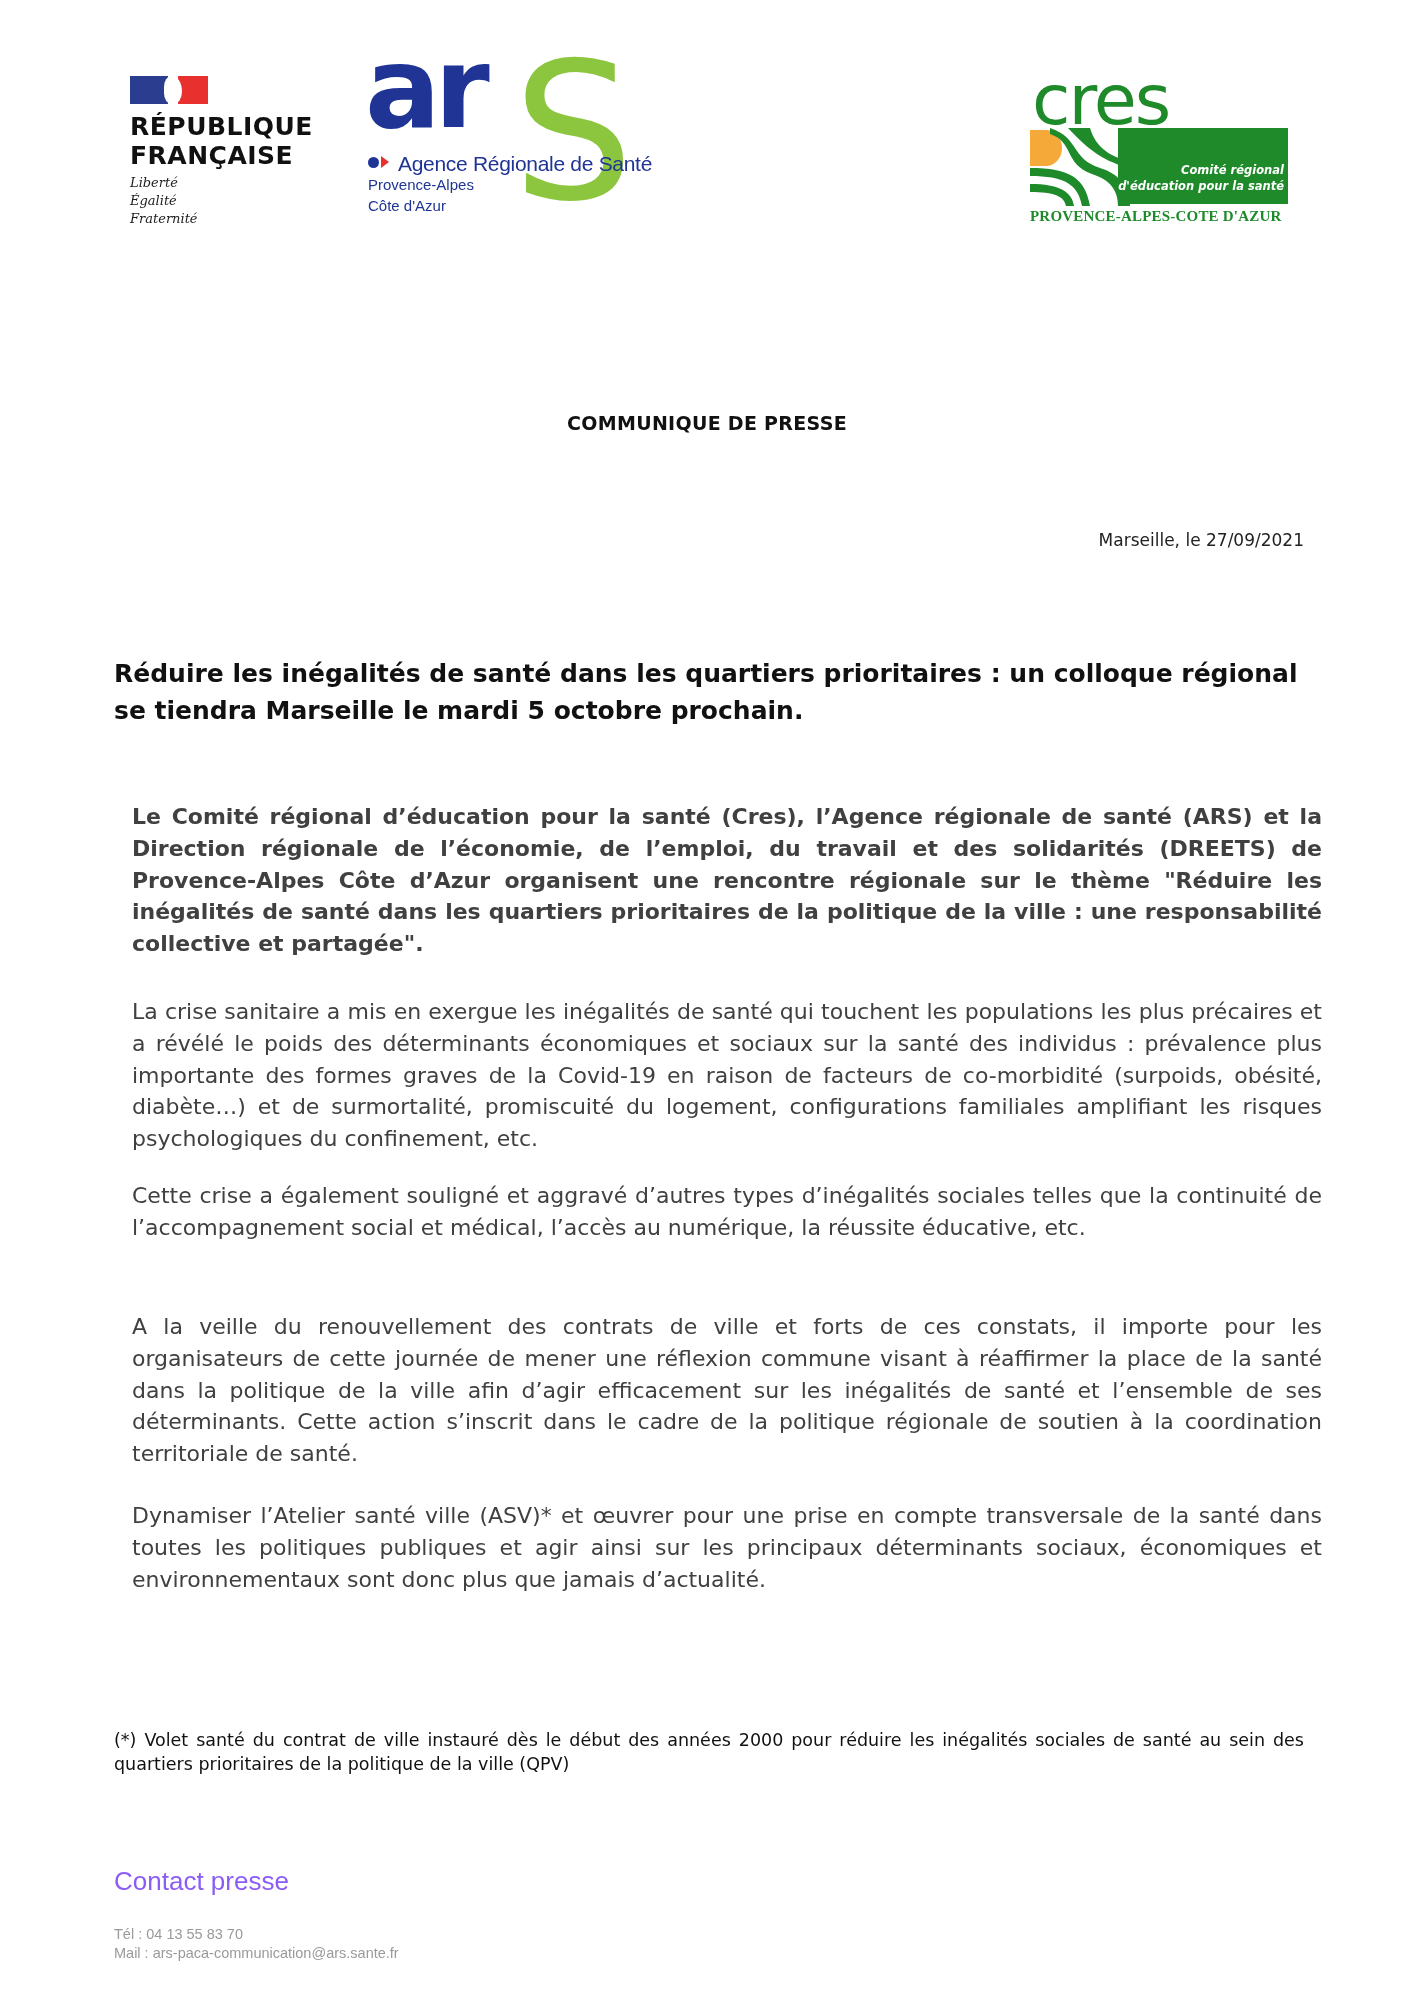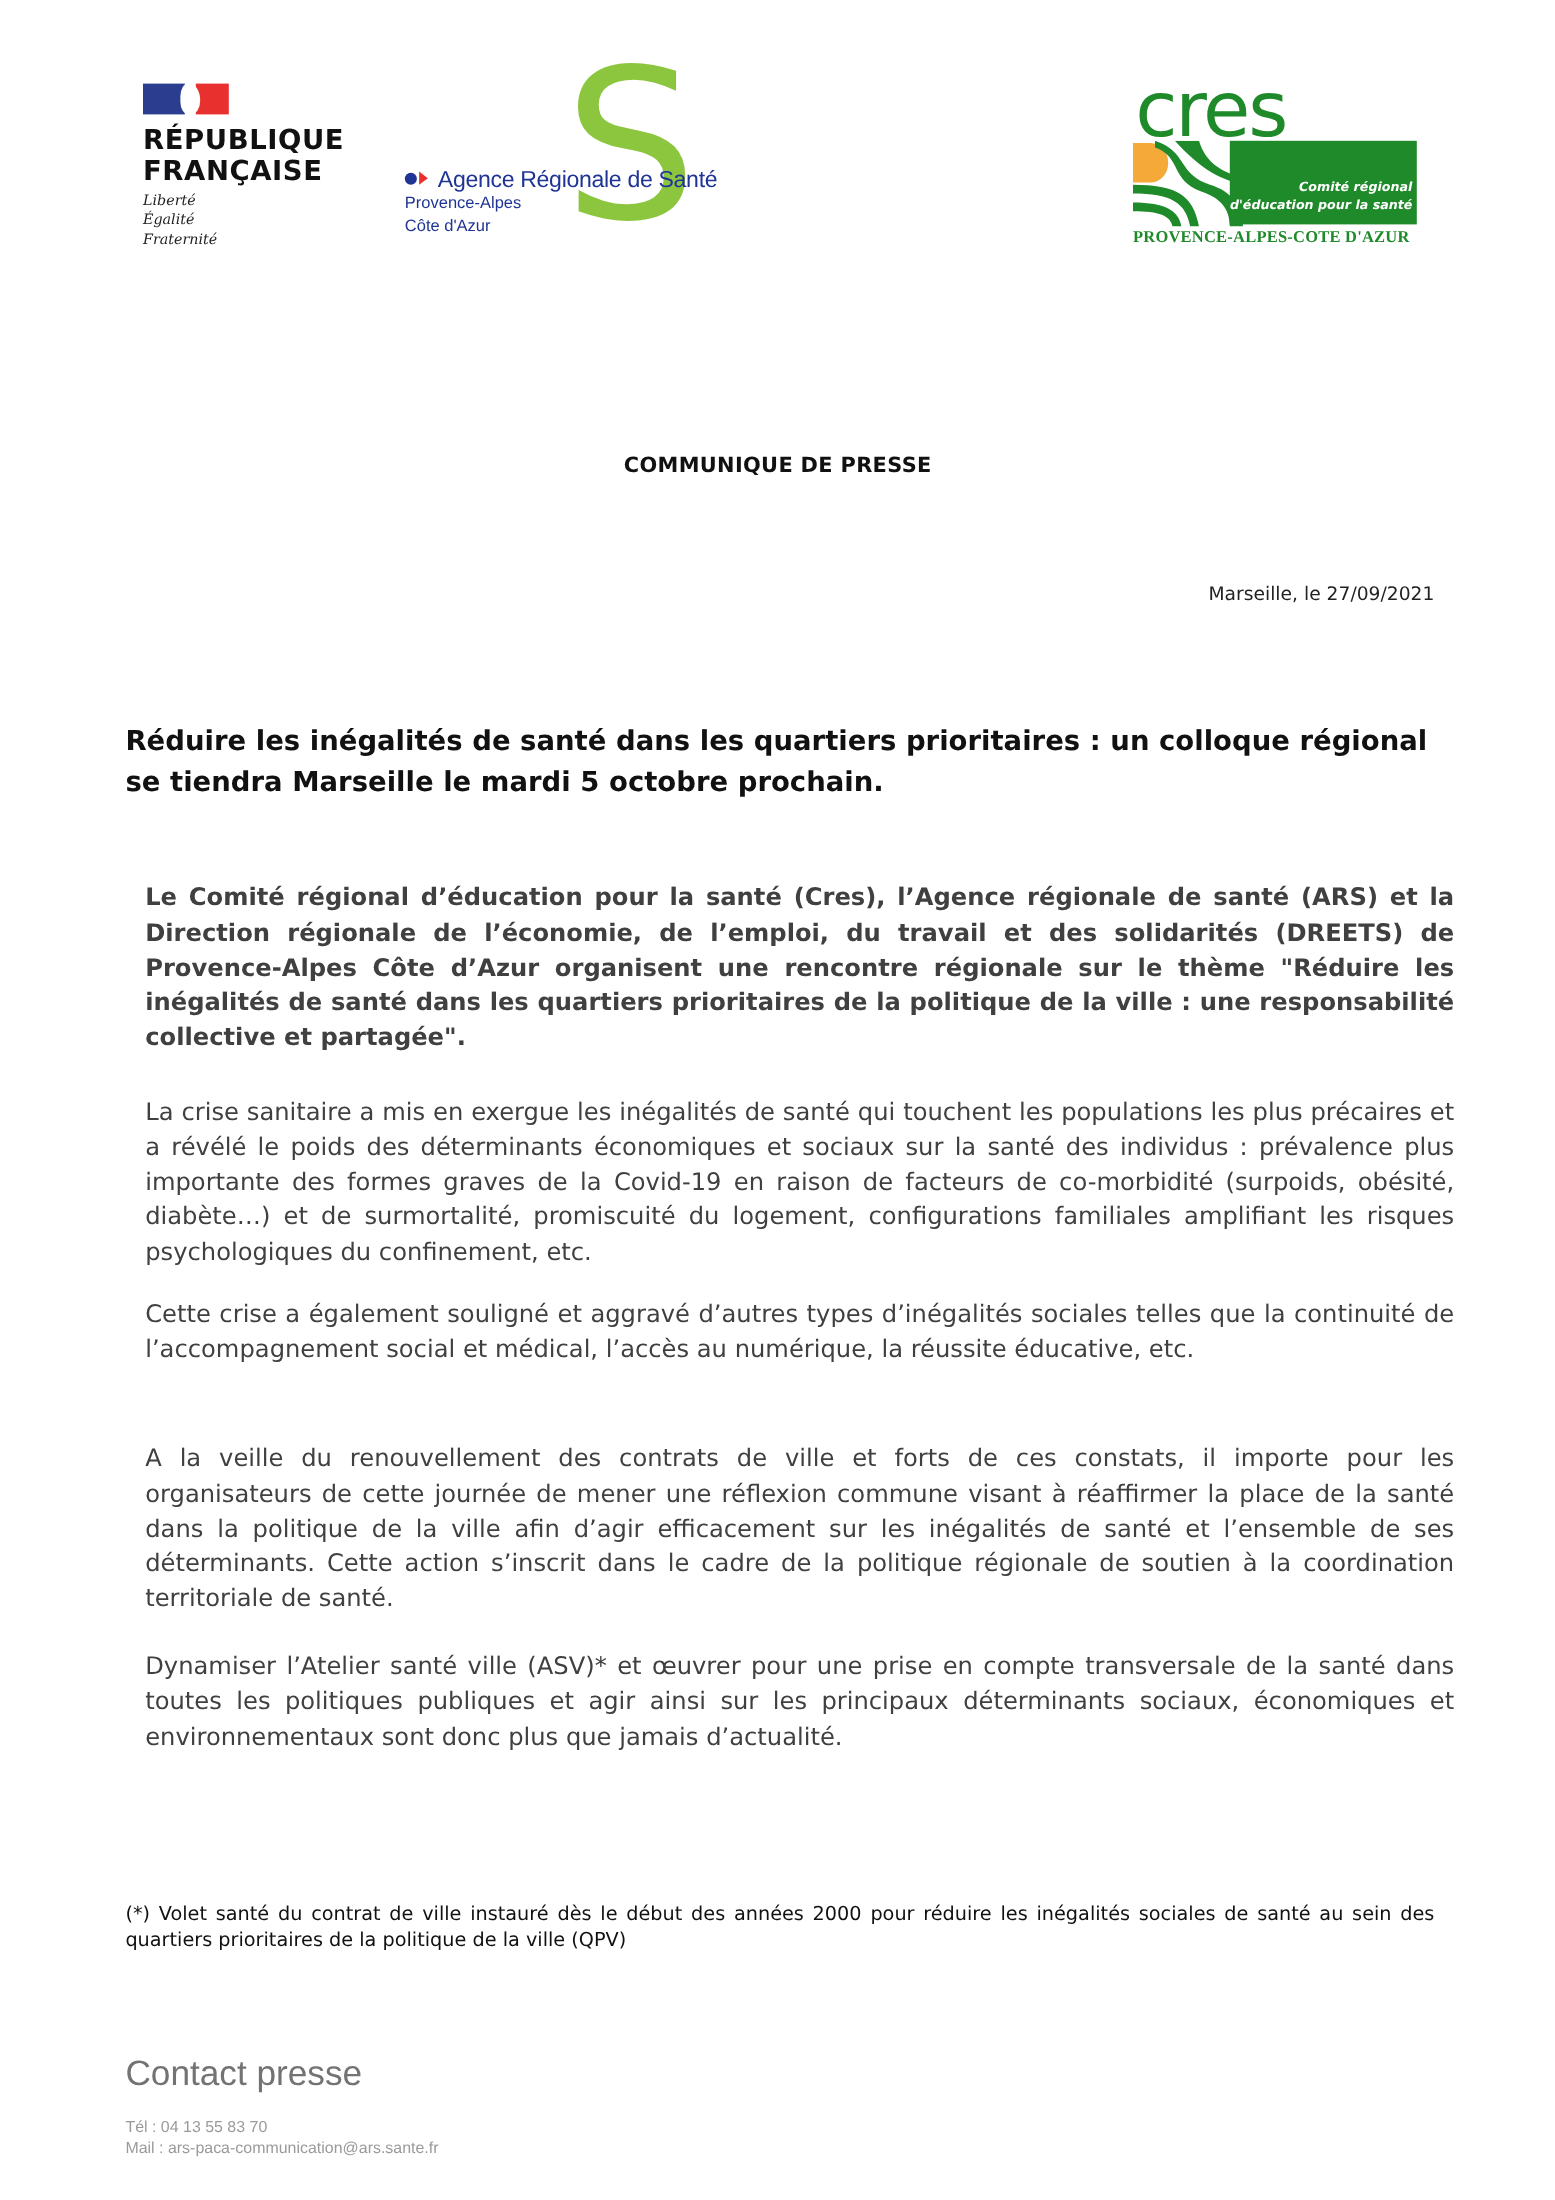--- a/index.html
+++ b/index.html
@@ -39,21 +39,21 @@
     .para { position: absolute; left: 132px; width: 1190px; font-family: "DejaVu Sans", sans-serif; font-size: 22px; line-height: 31.8px; text-align: justify; color: #404040; }
     .para.bold { font-weight: bold; }
     .p1 { top: 801px; }
     .p2 { top: 996px; }
     .p3 { top: 1180px; }
     .p4 { top: 1311px; }
     .p5 { top: 1500px; }
 
     .footnote { position: absolute; left: 114px; width: 1190px; top: 1728px; font-family: "DejaVu Sans", sans-serif; font-size: 17.5px; line-height: 24px; text-align: justify; color: #111; }
 
-    .contact-title { position: absolute; left: 114px; top: 1866px; font-family: "Liberation Sans", sans-serif; font-size: 32px; color: #737373; }
+    .contact-title { position: absolute; left: 114px; top: 1866px; font-family: "Liberation Sans", sans-serif; font-size: 26px; color: #8b5cf6; }
     .contact-line { position: absolute; left: 114px; font-family: "Liberation Sans", sans-serif; font-size: 14.5px; color: #9a9a9a; }
     .contact-tel { top: 1926px; }
     .contact-mail { top: 1945px; }
   </style>
 </head>
 <body>
 
 <div class="logo-rf">
   <div class="rf-flag">
     <div class="blue"></div>
@@ -65,20 +65,21 @@
     <div>FRANÇAISE</div>
   </div>
   <div class="rf-motto">
     <div>Liberté</div>
     <div>Égalité</div>
     <div>Fraternité</div>
   </div>
 </div>
 
 <div class="logo-ars">
+  <div class="ars-word">ar</div>
   <div class="ars-s">S</div>
   <div class="ars-dots">
     <span class="dot-blue"></span>
       <span class="dot-red"></span>
   </div>
   <div class="ars-agency">Agence Régionale de Santé</div>
   <div class="ars-region">Provence-Alpes
 Côte d'Azur</div>
 </div>
 

